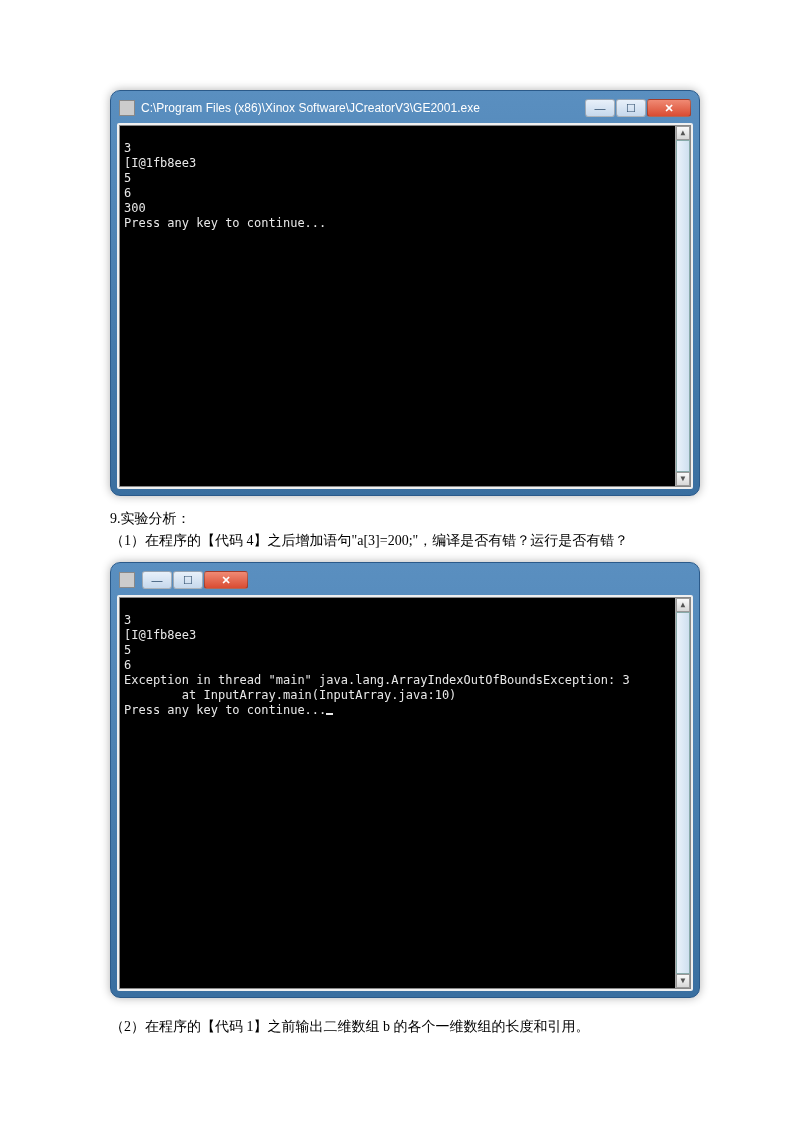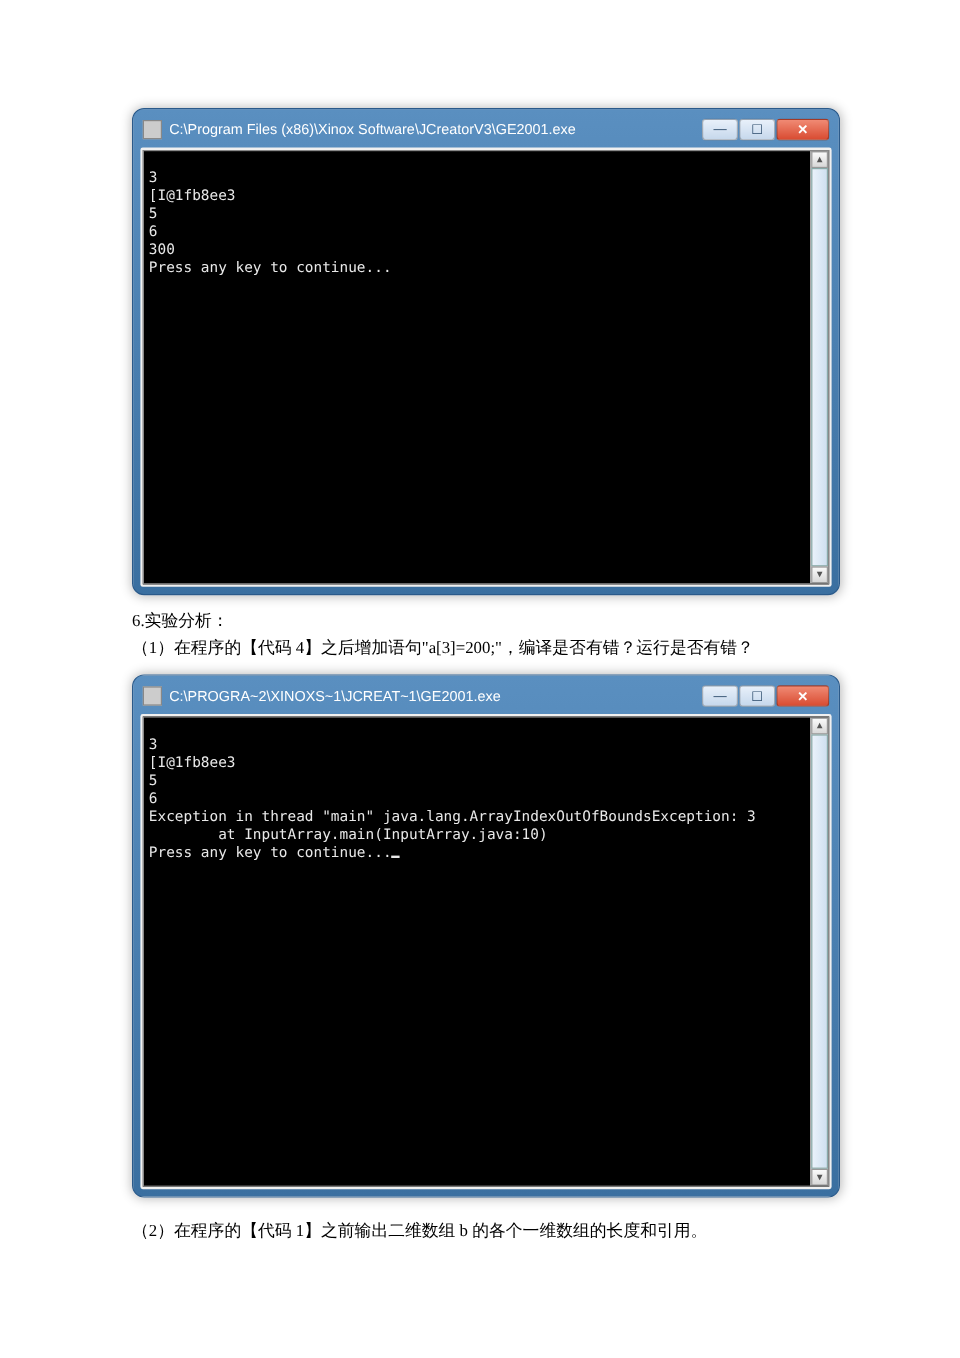--- a/index.html
+++ b/index.html
@@ -176,28 +176,27 @@
         <div class="scrollbar">
           <div class="arrow up"><span>▲</span></div>
           <div class="thumb thumb1"></div>
           <div class="arrow down"><span>▼</span></div>
         </div>
       </div>
     </div>
   </div>
 
   <div class="text-section">
-    <p class="line">6.实验分析：</p>
+    <p class="line">9.实验分析：</p>
     <p class="line">（1）在程序的【代码 4】之后增加语句"a[3]=200;"，编译是否有错？运行是否有错？</p>
   </div>
 
   <div class="window">
     <div class="titlebar">
       <span class="icon"></span>
-      <span class="title">C:\PROGRA~2\XINOXS~1\JCREAT~1\GE2001.exe</span>
       <div class="winbtns">
         <div class="winbtn min">
             <span>—</span>
           </div>
         <div class="winbtn max">
             <span>☐</span>
           </div>
         <div class="winbtn close">
             <span class="x">✕</span>
           </div>

